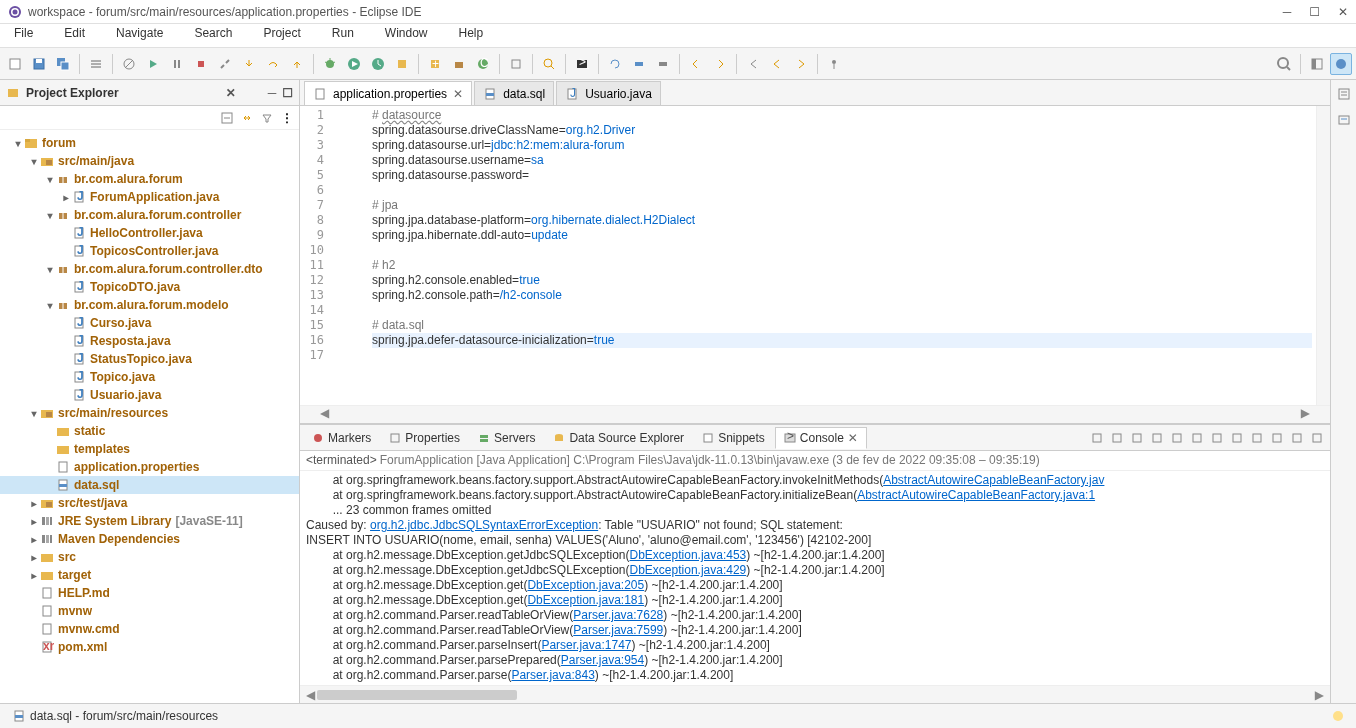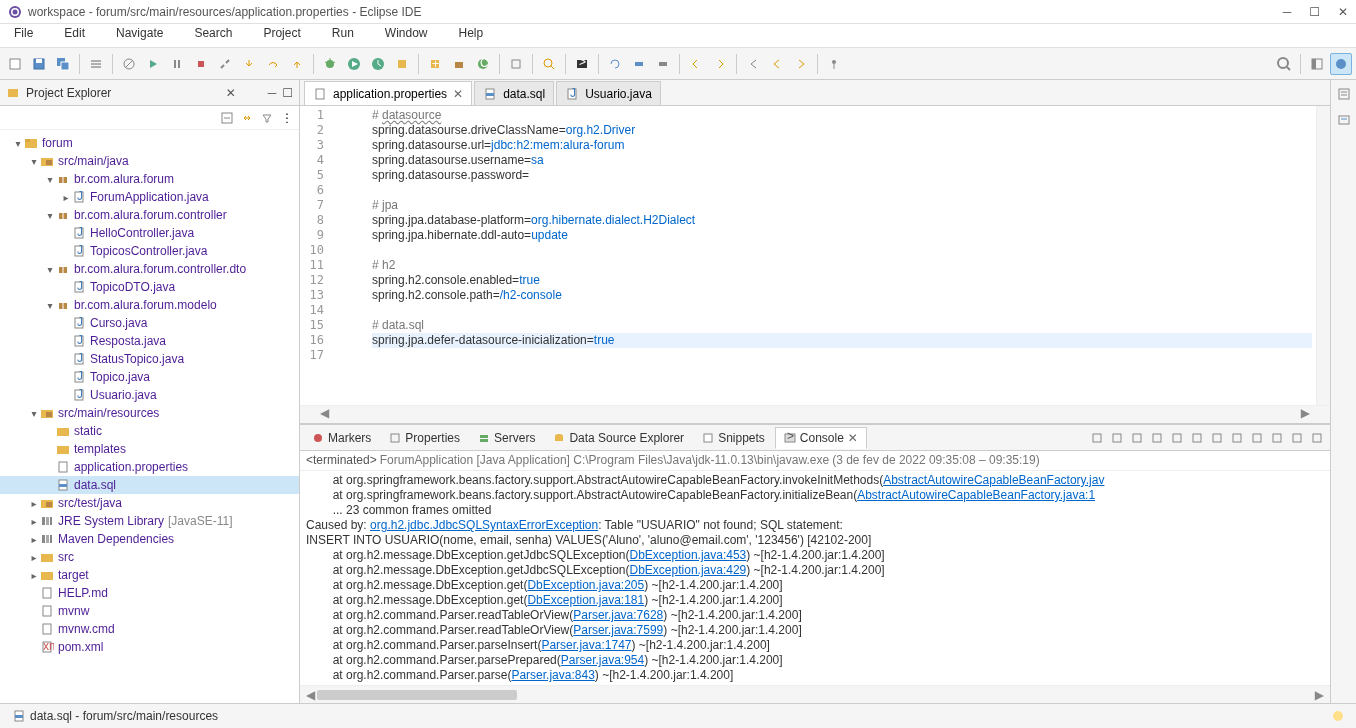--- a/index.html
+++ b/index.html
@@ -8,31 +8,31 @@
 .titlebar .title { color: #555; flex: 1; }
 .titlebar .win-controls { display: flex; gap: 18px; color: #555; }
 .win-controls span { cursor: pointer; }
 .menubar { height: 24px; background: #fff; display: flex; padding: 0 6px; gap: 15px; border-bottom: 1px solid #e0e0e0; }
 .menubar .menu-item { padding: 2px 8px; color: #333; cursor: pointer; }
 .toolbar { height: 32px; background: #f5f5f5; border-bottom: 1px solid #ccc; display: flex; align-items: center; padding: 0 4px; gap: 2px; }
 .toolbar .tb-btn { width: 22px; height: 22px; display: flex; align-items: center; justify-content: center; cursor: pointer; border-radius: 2px; }
 .toolbar .sep { width: 1px; height: 20px; background: #ccc; margin: 0 3px; }
 .toolbar .spacer { flex: 1; }
 .main-area { flex: 1; display: flex; overflow: hidden; }
-.sidebar { width: 300px; background: #fff; border-right: 1px solid #ccc; display: flex; flex-direction: column; }
+.sidebar { width: 300px; background: #fff; border-right: 1px solid #ccc; display: flex; flex-direction: column; font-weight: bold; }
 .view-header { height: 26px; background: #f5f5f5; border-bottom: 1px solid #ccc; display: flex; align-items: center; padding: 0 6px; gap: 6px; }
 .view-header .view-title { flex: 1; color: #333; }
 .view-header .close-x { cursor: pointer; color: #555; }
 .view-toolbar { height: 24px; display: flex; justify-content: flex-end; align-items: center; padding: 0 6px; gap: 8px; border-bottom: 1px solid #eee; }
 .tree { flex: 1; overflow: auto; padding: 4px 0; }
 .tree-node { display: flex; align-items: center; height: 18px; padding: 0 4px; cursor: pointer; white-space: nowrap; }
 .tree-node.selected { background: #cde6f7; }
 .tree-node .arrow { width: 12px; text-align: center; color: #666; font-size: 10px; }
 .tree-node .icon { width: 16px; text-align: center; margin-right: 2px; }
-.tree-node .label { color: #4c1d95; }
+.tree-node .label { color: #a16207; }
 .tree-node .label-decoration { color: #888; margin-left: 4px; }
 .tree-ind { display: inline-block; }
 .editor-area { flex: 1; display: flex; flex-direction: column; background: #fff; }
 .editor-tabs { height: 26px; background: #f5f5f5; border-bottom: 1px solid #ccc; display: flex; align-items: flex-end; padding: 0 4px; gap: 2px; }
 .editor-tab { height: 24px; background: #e8e8e8; border: 1px solid #ccc; border-bottom: none; padding: 0 8px; display: flex; align-items: center; gap: 6px; cursor: pointer; }
 .editor-tab.active { background: #fff; }
 .editor-tab .tab-icon { width: 14px; display: inline-flex; }
 .editor-tab .tab-close { color: #666; cursor: pointer; }
 .editor-content { flex: 1; display: flex; overflow: hidden; position: relative; font-family: Consolas, monospace; }
 .gutter { width: 30px; background: #fff; color: #999; text-align: right; padding: 2px 6px 2px 2px; font-family: Consolas, monospace; line-height: 15px; white-space: pre; }

